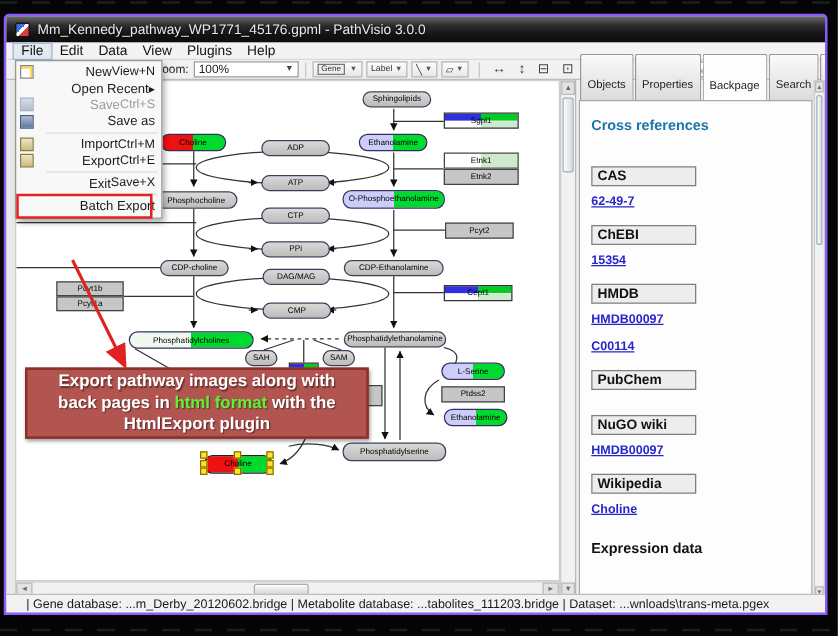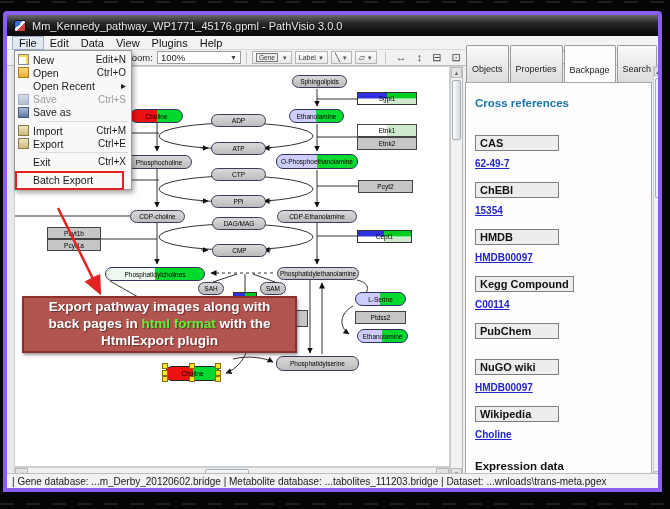--- a/index.html
+++ b/index.html
@@ -3,21 +3,21 @@
 <meta charset="utf-8">
 <style>
   * { margin:0; padding:0; box-sizing:border-box; }
   html,body { width:670px; height:509px; background:#000; font-family:"Liberation Sans", sans-serif; overflow:hidden; }
   #stage { position:relative; width:670px; height:509px; background:#050505; }
   .frame-dash { position:absolute; left:0; width:100%; height:2px;
     background:repeating-linear-gradient(90deg,#2e2e2e 0 14px, #050505 14px 26px); opacity:.6; }
 
   
   #win { position:absolute; left:3px; top:11px; width:659px; height:481px;
-    background:#c4b5fd; border:4px solid #8b5cf6; border-radius:4px 4px 0 0; overflow:hidden; }
+    background:#c4b5fd; border:2px solid #8b5cf6; border-radius:4px 4px 0 0; overflow:hidden; }
   #titlebar { position:absolute; left:0; top:0; width:100%; height:21px;
     background:linear-gradient(180deg,#6a6a6a 0%,#2d2d2d 35%,#141414 70%,#0c0c0c 100%);
     display:flex; align-items:center; padding-left:7px; }
   #app-icon { width:12px; height:12px; border-radius:2px; margin-right:6px;
     background:linear-gradient(135deg,#3a6fd8 0 40%,#ffffff 40% 60%,#d8413a 60% 100%); border:1px solid #111; }
   #title-text { color:#e9e9e9; font-size:11px; text-shadow:0 1px 2px #000; white-space:nowrap; }
 
   
   #menubar { position:absolute; left:0; top:21px; width:100%; height:14px; background:#f3f3f3;
     border-bottom:1px solid #d8d8d8; display:flex; align-items:center; padding-left:5px; }
@@ -103,38 +103,38 @@
   .xref { margin-bottom:11px; }
   .xref-h { display:inline-block; min-width:84px; width:max-content; background:#ededed; border:1px solid #808080;
     font-weight:bold; font-size:11px; color:#111; padding:1px 4px; margin-bottom:7px; }
   .xref-v { font-size:10px; color:#111; display:block; }
   .xref-v.link { color:#2525cc; font-weight:bold; text-decoration:underline; }
   #expr-heading { font-weight:bold; font-size:11.5px; color:#111; margin-top:20px; }
 
   
   #file-menu { position:absolute; left:7px; top:35px; width:118px; z-index:50;
     background:#f8f8f8; border:1px solid #979797; box-shadow:2px 3px 5px rgba(0,0,0,.35); padding:2px 0; }
-  .menu-item { position:relative; display:flex; align-items:center; height:13.2px; font-size:10.5px; color:#1a1a1a; padding-right:5px; }
+  .menu-item { position:relative; display:flex; align-items:center; height:13.2px; font-size:10.5px; color:#1a1a1a; padding-right:5px;text-align:right; }
   .menu-item.disabled { color:#9b9b9b; }
   .mi-icon { width:11px; height:11px; margin:0 4px 0 3px; flex:0 0 11px; }
   .ic-none { border:none; background:none; }
   .ic-new-document { background:#fff; border:1px solid #8a8a8a; box-shadow:inset -2px 2px 0 #ffd84d; }
   .ic-open-folder { background:linear-gradient(#f9d977,#e7ae35); border:1px solid #a97f1f; }
   .ic-save, .ic-save-as { background:linear-gradient(#aebdd4,#5f76a0); border:1px solid #46587e; }
   .menu-item.disabled .ic-save { opacity:.45; }
   .ic-import, .ic-export { background:linear-gradient(#efe6c0,#cbb97e); border:1px solid #8a7b45; }
   .mi-label { flex:1 1 auto; }
   .mi-shortcut { flex:0 0 auto; font-size:10px; color:inherit; }
   .menu-sep { height:1px; background:#dcdcdc; margin:2px 3px 2px 24px; }
   .menu-item.hl::after { content:""; position:absolute; left:0px; right:7px; top:-3px; bottom:-3px;
     border:2px solid #e02222; pointer-events:none; }
 
   
   #statusbar { position:absolute; left:0; bottom:0; width:100%; height:15px; background:#f2f2f2;
-    border-top:1px solid #bdbdbd; display:flex; align-items:center; padding-left:5px;
+    border-top:1px solid #bdbdbd; display:flex; align-items:center; padding-left:16px;
     font-size:10px; color:#1a1a1a; white-space:nowrap; overflow:hidden; }
 
   
   #arrow-overlay { position:absolute; left:0; top:0; z-index:60; pointer-events:none; }
 </style>
 </head>
 <body>
 
 <div id="stage">
   <div class="frame-dash" style="top:1px"></div>
@@ -363,45 +363,40 @@
             <div class="tab active">Backpage</div>
             <div class="tab">Search</div>
             <div class="tab">Legend</div>
           </div>
         <div id="panel-content">
           <div id="crossref-heading">Cross references</div>
           <div>
               <div class="xref"><div class="xref-h">CAS</div><a class="xref-v link" href="#">62-49-7</a></div>
               <div class="xref"><div class="xref-h">ChEBI</div><a class="xref-v link" href="#">15354</a></div>
               <div class="xref"><div class="xref-h">HMDB</div><a class="xref-v link" href="#">HMDB00097</a></div>
-              <div class="xref"><div class="xref-h">Kegg Compound</div><a class="xref-v link" href="#">C00114</a></div>
+              <div class="xref"><a class="xref-v link" href="#">C00114</a></div>
               <div class="xref"><div class="xref-h">PubChem</div></div>
               <div class="xref"><div class="xref-h">NuGO wiki</div><a class="xref-v link" href="#">HMDB00097</a></div>
               <div class="xref"><div class="xref-h">Wikipedia</div><a class="xref-v link" href="#">Choline</a></div>
             </div>
           <div id="expr-heading">Expression data</div>
         </div>
         <div id="panel-vscroll" class="sb vtrack">
           <span class="btn up">▲</span>
           <span class="thumb"></span>
           <span class="btn down">▼</span>
         </div>
       </div>
     </div>
 
     <div id="file-menu">
         <div class="menu-item">
           <span class="mi-icon ic-new-document"></span>
           <span class="mi-label">New</span>
-          <span class="mi-shortcut">Edit+N</span>
-        </div>
-        <div class="menu-item">
-          <span class="mi-icon ic-open-folder"></span>
-          <span class="mi-label">Open</span>
-          <span class="mi-shortcut">Ctrl+O</span>
+          <span class="mi-shortcut">View+N</span>
         </div>
         <div class="menu-item">
           <span class="mi-icon ic-none"></span>
           <span class="mi-label">Open Recent</span>
           <span class="mi-shortcut">▸</span>
         </div>
         <div class="menu-item disabled">
           <span class="mi-icon ic-save"></span>
           <span class="mi-label">Save</span>
           <span class="mi-shortcut">Ctrl+S</span>
@@ -419,21 +414,21 @@
         </div>
         <div class="menu-item">
           <span class="mi-icon ic-export"></span>
           <span class="mi-label">Export</span>
           <span class="mi-shortcut">Ctrl+E</span>
         </div>
         <div class="menu-sep"></div>
         <div class="menu-item">
           <span class="mi-icon ic-none"></span>
           <span class="mi-label">Exit</span>
-          <span class="mi-shortcut">Ctrl+X</span>
+          <span class="mi-shortcut">Save+X</span>
         </div>
         <div class="menu-sep"></div>
         <div class="menu-item hl">
           <span class="mi-icon ic-none"></span>
           <span class="mi-label">Batch Export</span>
           <span class="mi-shortcut"></span>
         </div>
       </div>
 
     <div id="statusbar">

